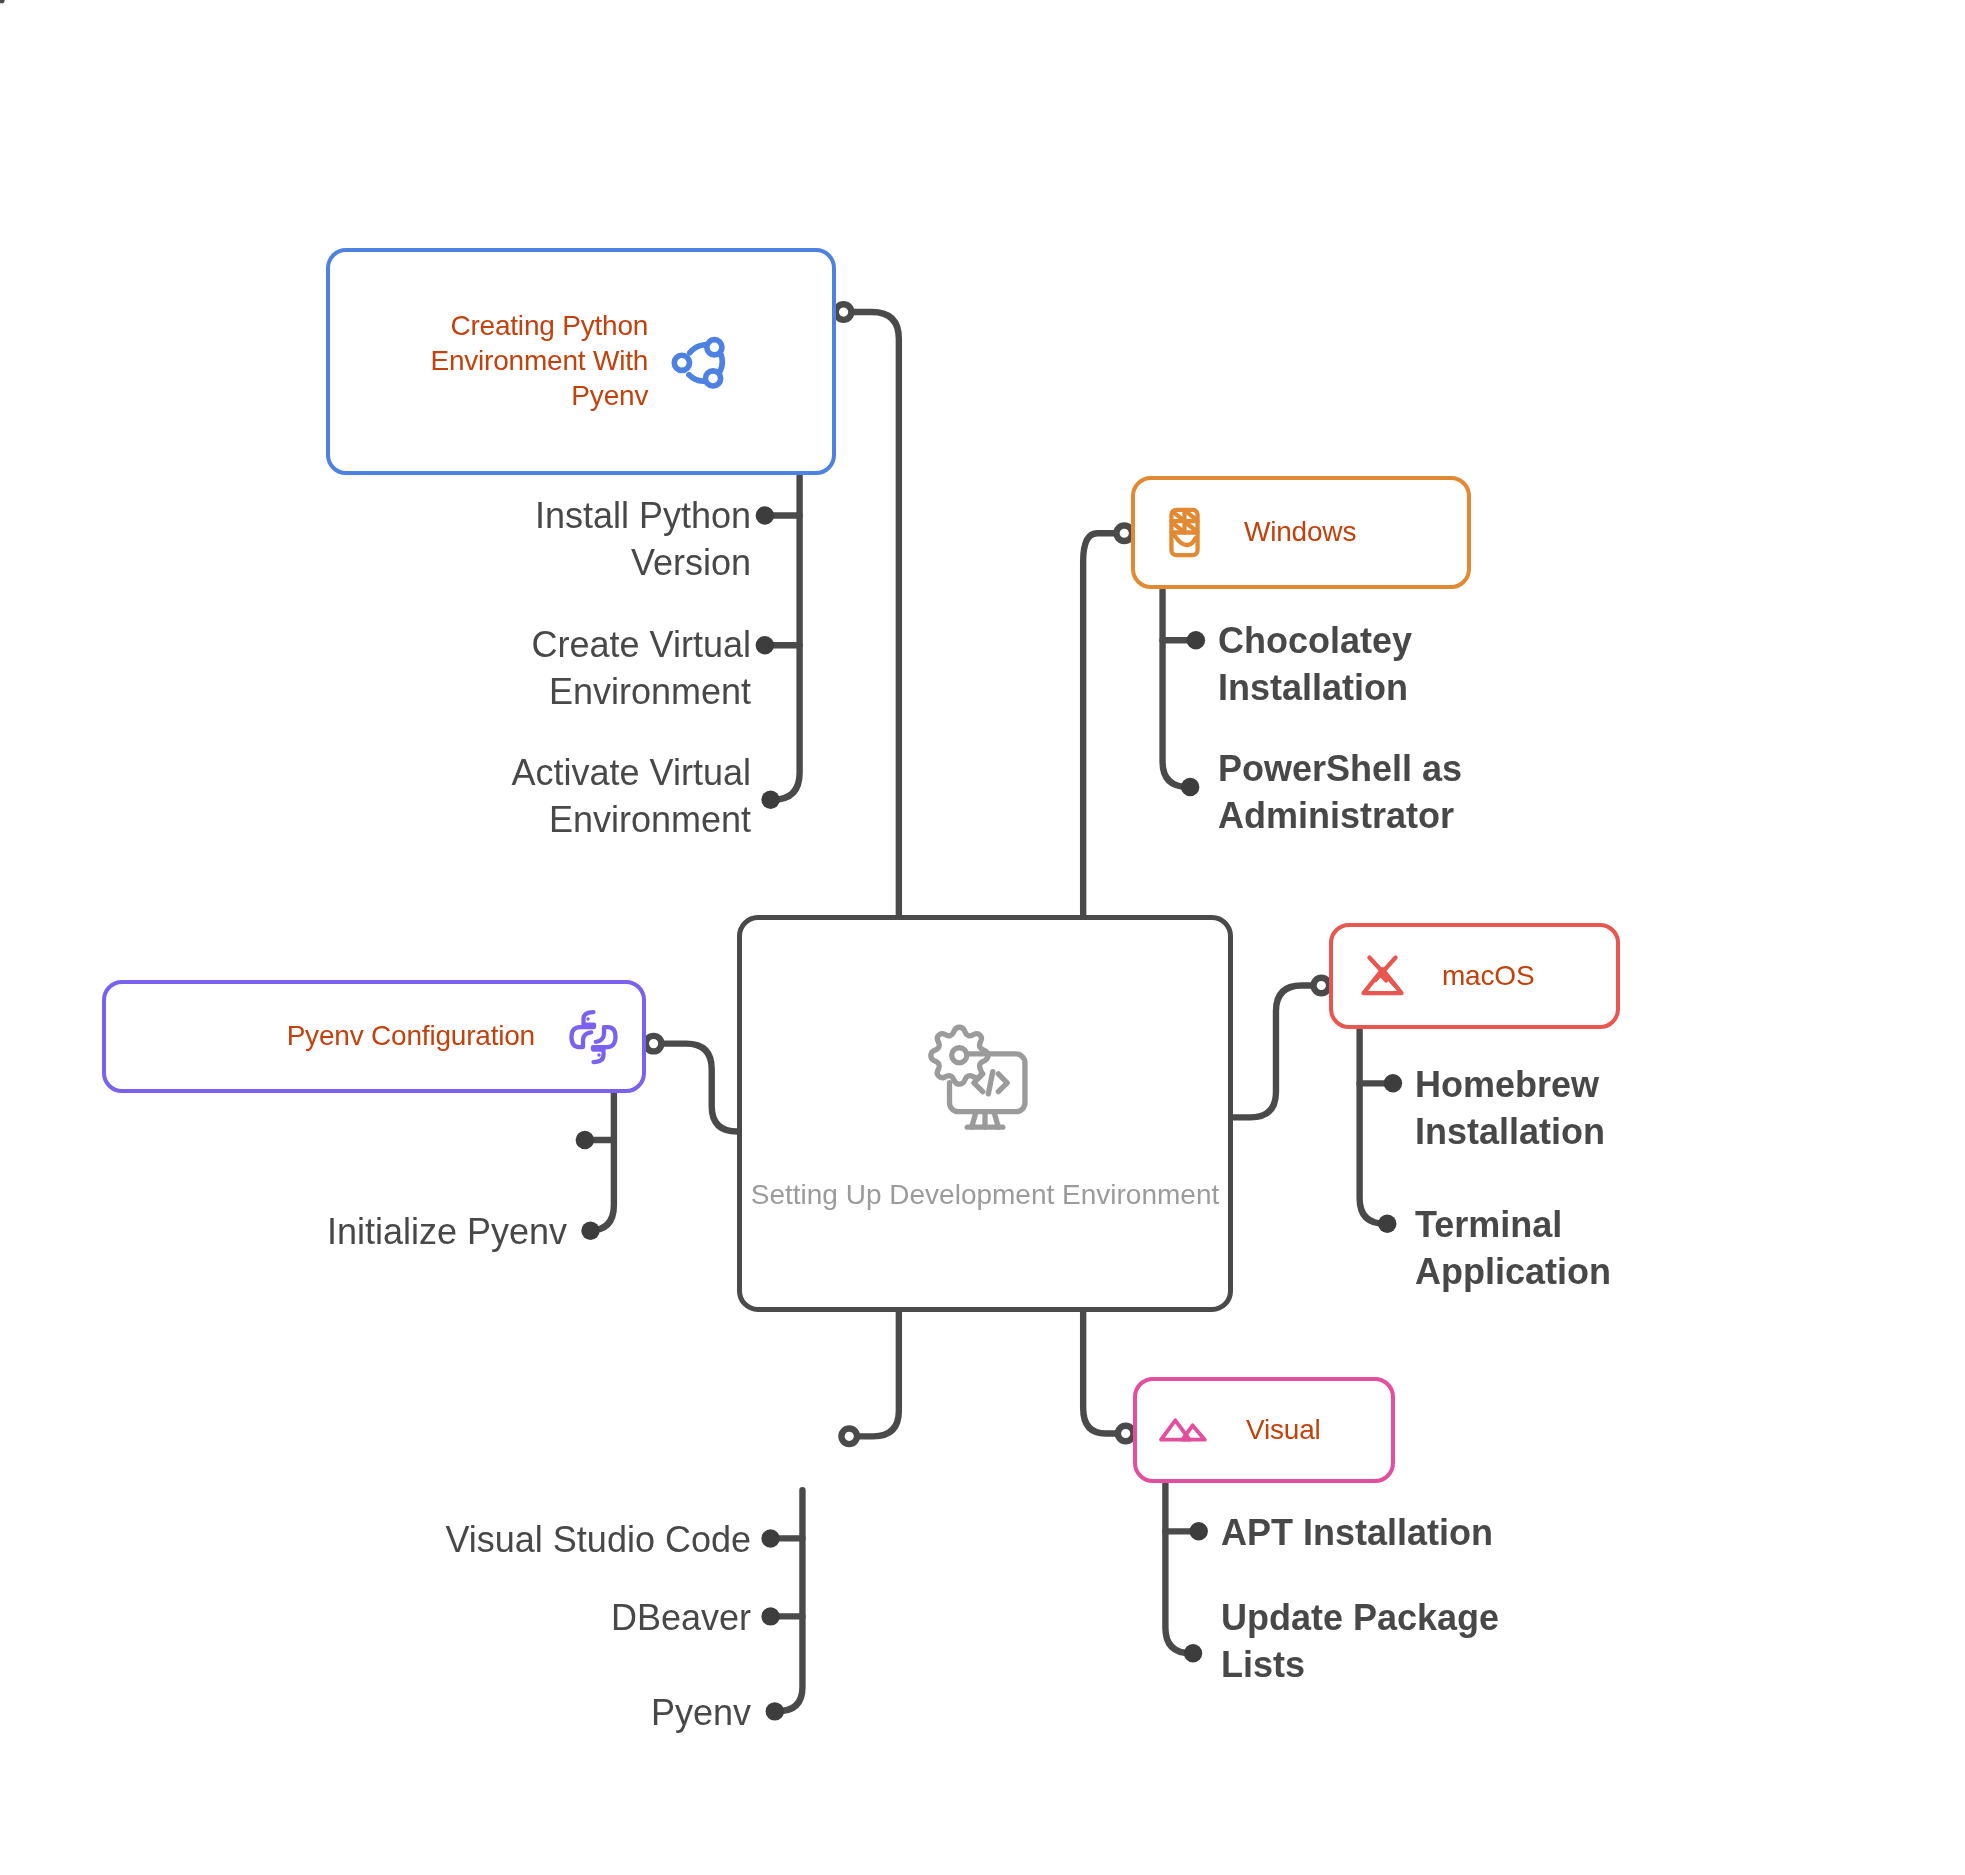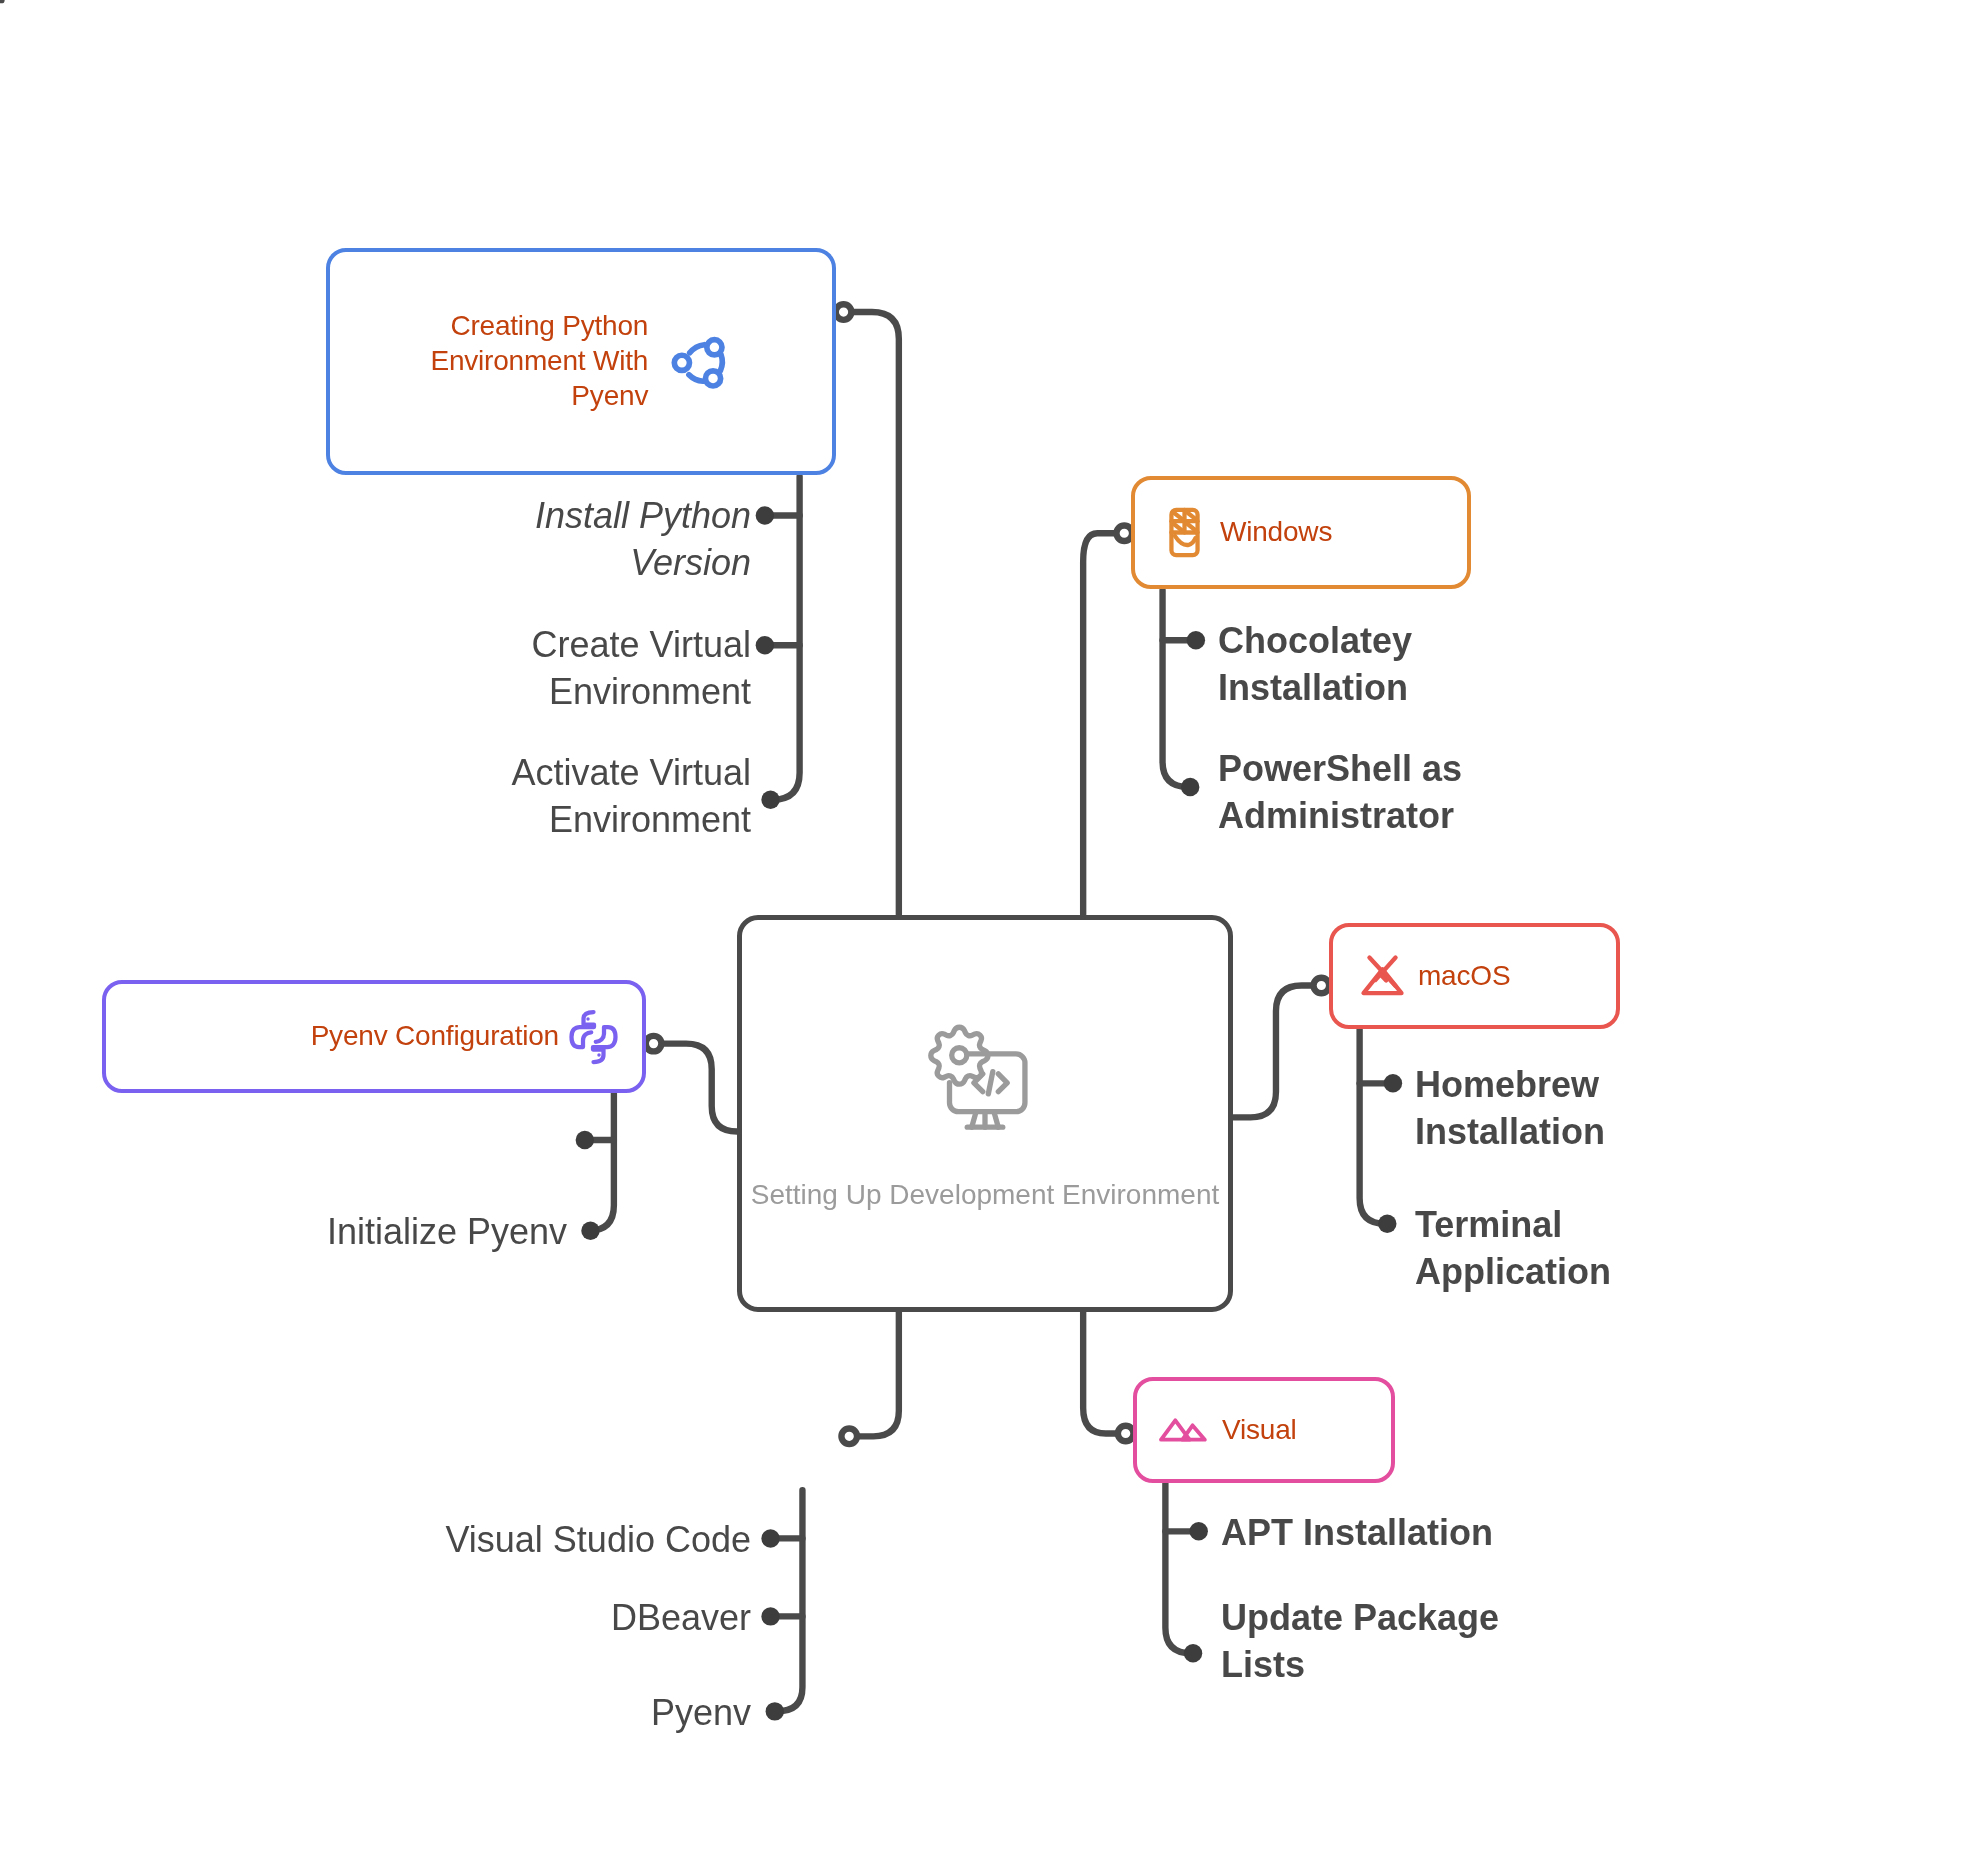--- a/index.html
+++ b/index.html
@@ -23,21 +23,21 @@
   #n-pyenvcreate{left:326px;top:248px;width:510px;height:227px;border-color:#4d82e3;}
   #n-pyenvcreate .inner{display:flex;align-items:center;gap:18.4px;padding:0 24px;}
   #n-pyenvcreate .title{text-align:right;}
 
   #n-windows{left:1131px;top:476px;width:340px;height:113px;border-color:#e18a33;}
   #n-macos{left:1329px;top:923px;width:291px;height:106px;border-color:#e8564f;}
   #n-linux{left:1133px;top:1377px;width:262px;height:106px;border-color:#e34e9e;}
   #n-pyenvconf{left:102px;top:980px;width:544px;height:113px;border-color:#7b61f0;}
   #n-essential{left:319px;top:1382px;width:523px;height:108px;border-color:#c057e8;}
 
-  .rowbox{display:flex;align-items:center;gap:7px;padding:0 21px;width:100%;box-sizing:border-box;}
+  .rowbox{display:flex;align-items:center;gap:31px;padding:0 21px;width:100%;box-sizing:border-box;}
   .rowbox.lead-icon{justify-content:flex-start;}
   .rowbox.trail-icon{justify-content:flex-end;}
 
   
   .leaf{position:absolute;font-size:36px;line-height:1.30;color:#484848;white-space:pre-line;}
   .leaf.r{text-align:right;}
   .leaf.l{text-align:left;font-weight:bold;}
 </style>
 </head>
 <body>
@@ -199,21 +199,21 @@
           <path d="M22 4c-6 0-8 2.4-8 5.6V14h8.4v2H11c-3.6 0-6.6 2.2-6.6 8s2.6 8 6 8h3.2v-5.4c0-3.6 3-6.4 6.6-6.4"></path>
           <path d="M22 44c6 0 8-2.4 8-5.6V34h-8.4v-2H33c3.6 0 6.6-2.2 6.6-8s-2.6-8-6-8h-3.2v5.4c0 3.6-3 6.4-6.6 6.4"></path>
           <circle cx="17.6" cy="9.6" r="1.4" fill="#7b61f0" stroke="none"></circle>
           <circle cx="26.4" cy="38.4" r="1.4" fill="#7b61f0" stroke="none"></circle>
         </svg>
       </span>
     </div>
   </div>
 
 
-  <div class="leaf r" style="left:397px;top:493px;width:354px;font-style:italic;">Install Python
+  <div class="leaf r" style="left:397px;top:493px;width:354px;">Install Python
 Version</div>
   <div class="leaf r" style="left:397px;top:622px;width:354px;">Create Virtual
 Environment</div>
   <div class="leaf r" style="left:397px;top:750px;width:354px;">Activate Virtual
 Environment</div>
 
   <div class="leaf l" style="left:1218px;top:618px;width:369px;">Chocolatey
 Installation</div>
   <div class="leaf l" style="left:1218px;top:746px;width:397px;">PowerShell as
 Administrator</div>

